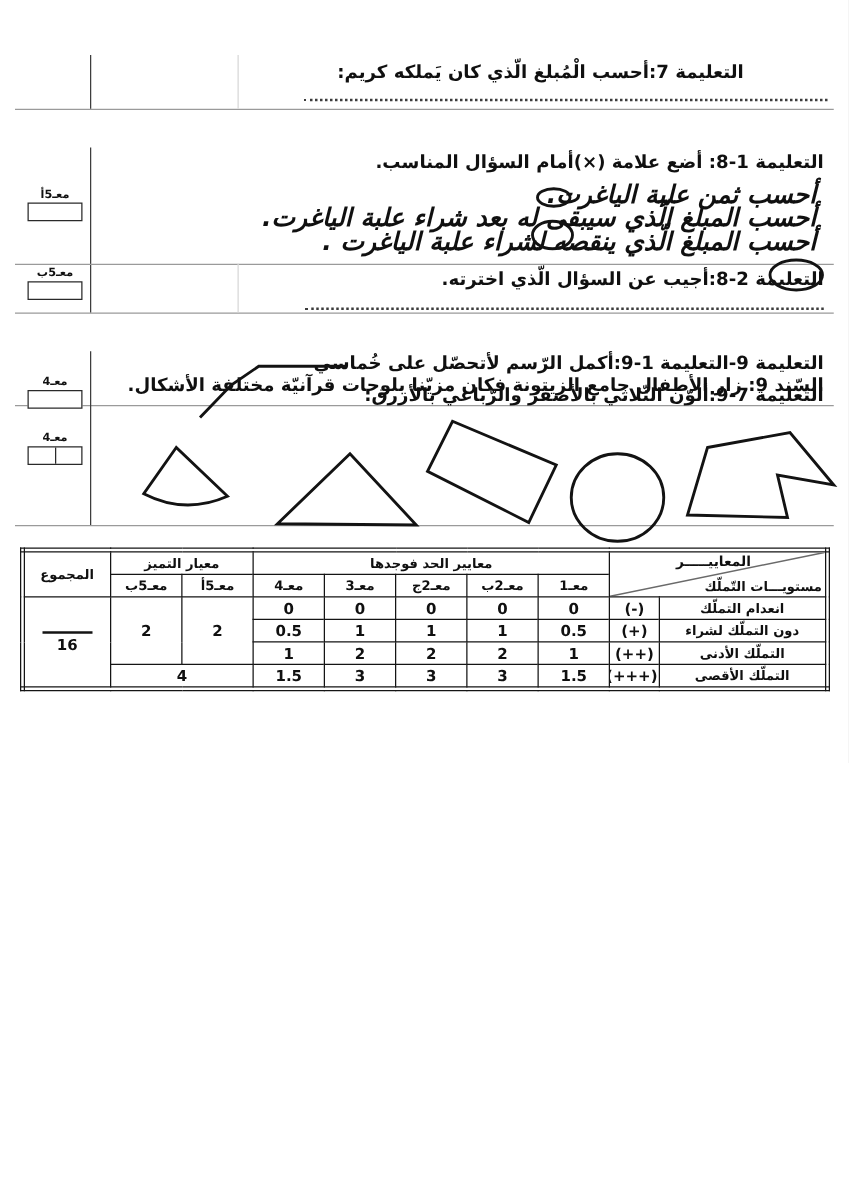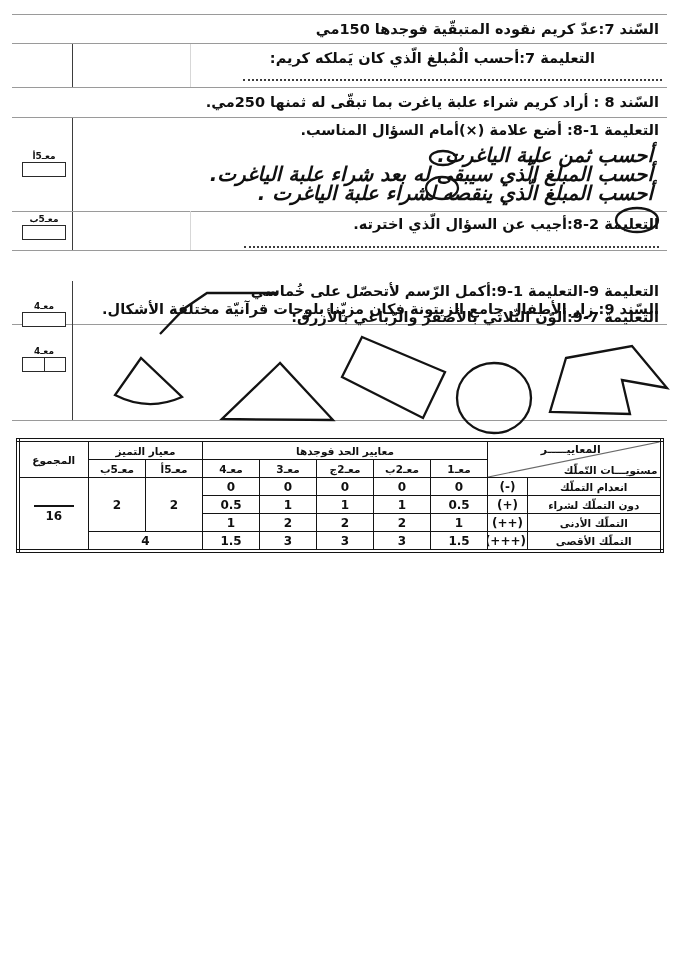--- a/index.html
+++ b/index.html
@@ -40,34 +40,28 @@
   .diag-top{position:absolute;top:1px;left:0;right:6px;text-align:center;font-size:11px;}
   .diag-bottom{position:absolute;bottom:1px;right:2px;left:2px;text-align:right;font-size:10.5px;}
   .sum-line{display:block;width:40px;border-top:2px solid #141414;margin:0 auto 2px auto;}
 </style>
 </head>
 <body>
 
 <div class="page">
   <div class="sheet">
 
-    <div class="row row-top" style="top:14px;height:30px;">
-      <div class="sanad-text">السّند 7:عدّ كريم نقوده المتبقّية فوجدها 150مي</div>
-    </div>
 
     <div class="row" style="top:44px;height:44px;">
       <div class="left-cell"></div>
       <div class="faint-v"></div>
       <div class="talima-text" style="padding-right:72px;">التعليمة 7:أحسب الْمُبلغ الّذي كان يَملكه كريم:</div>
       <div class="dotted" style="position:absolute;top:35px;right:5px;width:419px;"></div>
     </div>
 
-    <div class="row" style="top:88px;height:30px;">
-      <div class="sanad-text">السّند 8 : أراد كريم شراء علبة ياغرت بما تبقّى له ثمنها 250مي.</div>
-    </div>
 
     <div class="row" style="top:118px;height:133px;">
       <div class="left-cell">
         <div class="score-box-wrap" style="top:33px;">
           <span class="score-label">معـ5أ</span>
           <span class="score-box"></span>
         </div>
         <div class="score-box-wrap" style="top:96px;">
           <span class="score-label">معـ5ب</span>
           <span class="score-box"></span>

